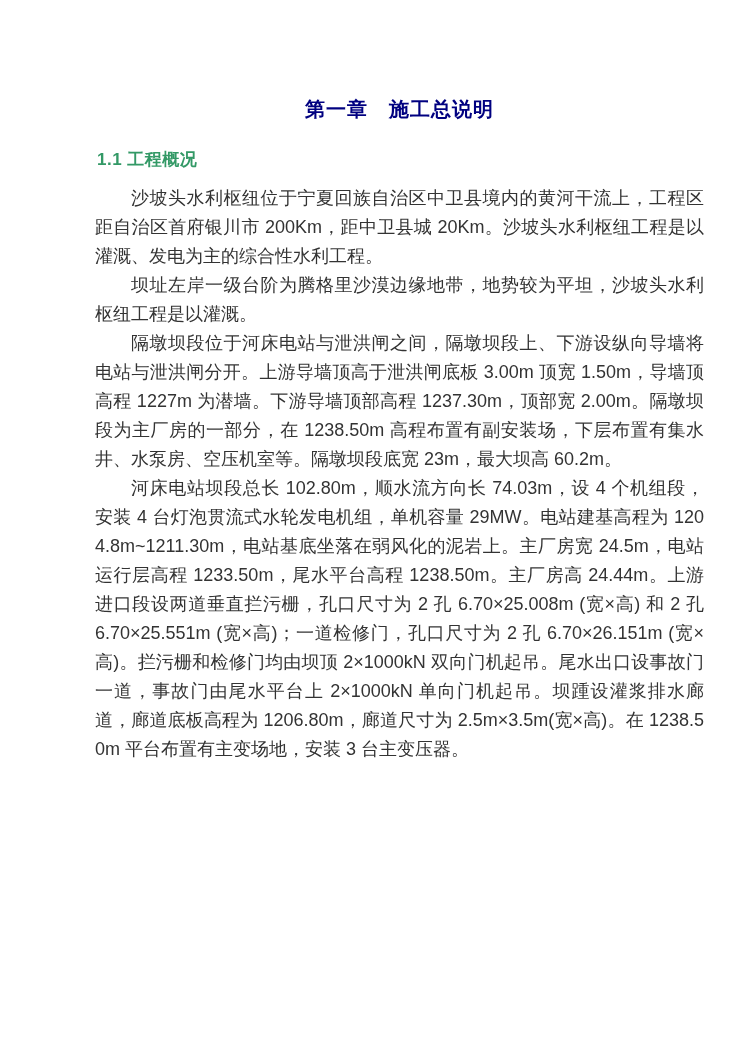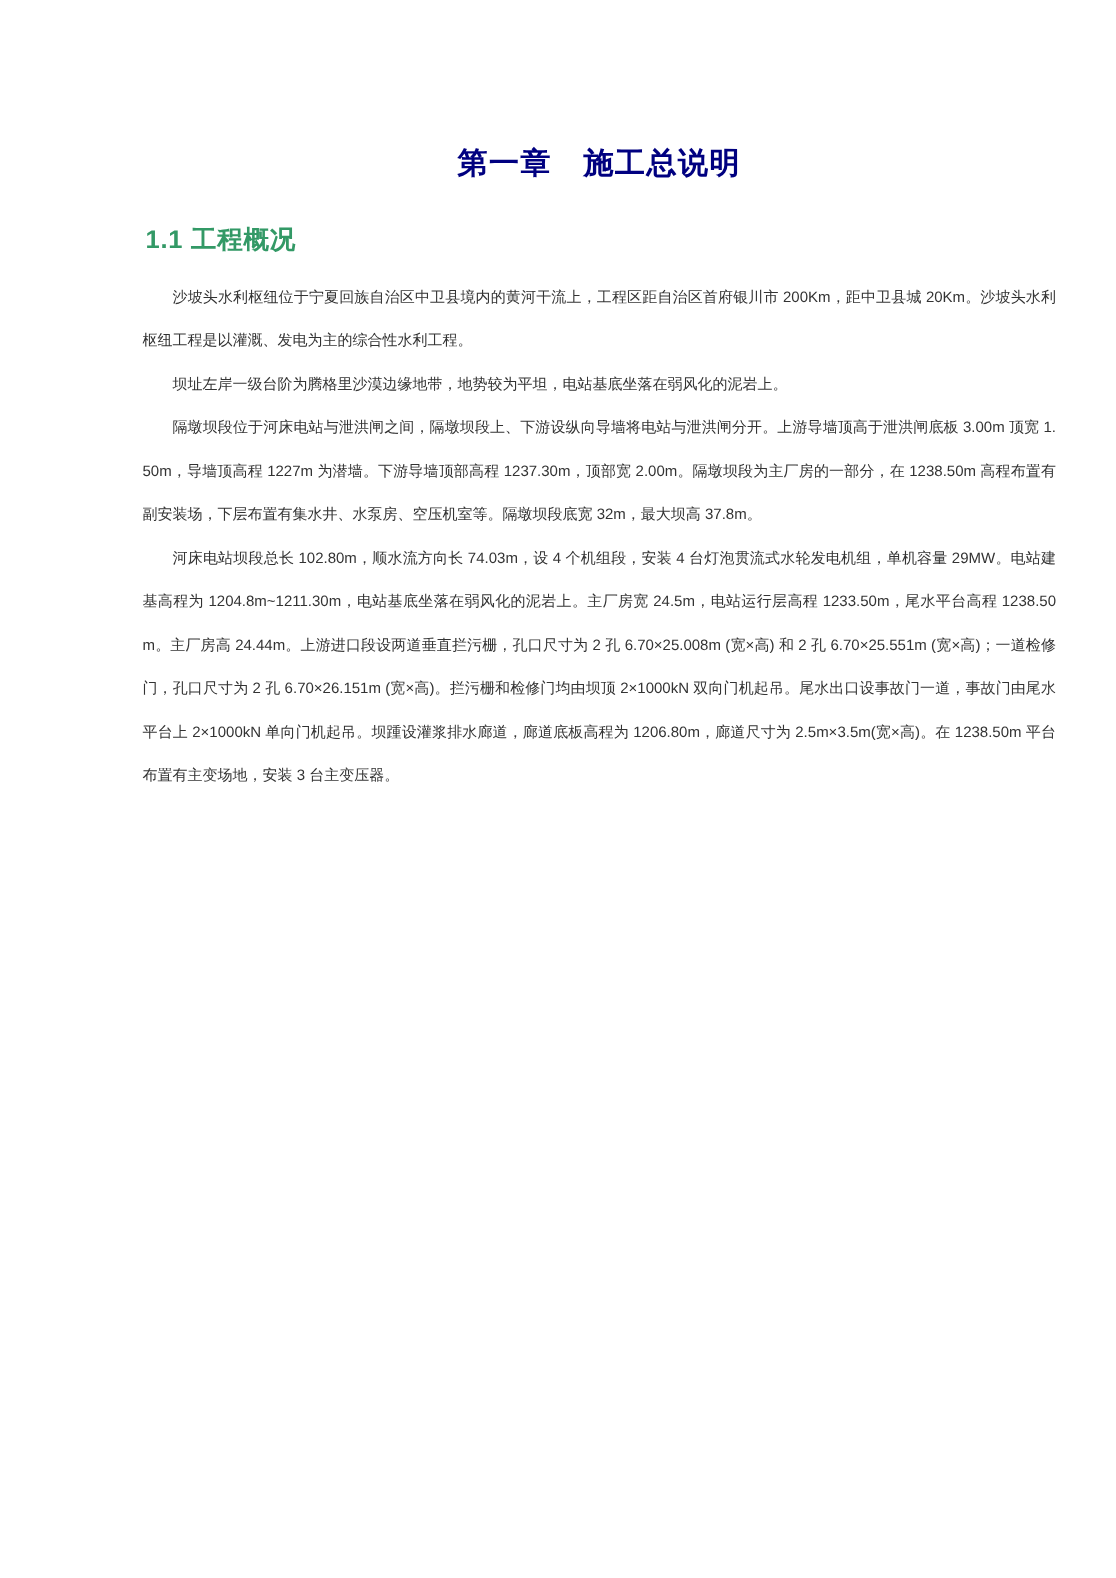--- a/index.html
+++ b/index.html
@@ -36,34 +36,34 @@
     font-weight: bold;
     line-height: 22px;
     letter-spacing: 0.5px;
   }
   .body-text {
     margin-top: 13px;
   }
   .para {
     margin: 0;
     color: var(--body, #333333);
-    font-size: 10px;
+    font-size: 18px;
     line-height: 29px;
     text-align: justify;
     text-indent: 2em;
     word-break: break-all;
   }
 </style>
 </head>
 <body>
 
 <div class="page">
   <h1 class="doc-title">第一章　施工总说明</h1>
 
   <h2 class="section-heading">1.1 工程概况</h2>
 
   <div class="body-text">
     <p class="para">沙坡头水利枢纽位于宁夏回族自治区中卫县境内的黄河干流上，工程区距自治区首府银川市 200Km，距中卫县城 20Km。沙坡头水利枢纽工程是以灌溉、发电为主的综合性水利工程。</p>
-    <p class="para">坝址左岸一级台阶为腾格里沙漠边缘地带，地势较为平坦，电站基底坐落在弱风化的泥岩上。</p>
-    <p class="para">隔墩坝段位于河床电站与泄洪闸之间，隔墩坝段上、下游设纵向导墙将电站与泄洪闸分开。上游导墙顶高于泄洪闸底板 3.00m 顶宽 1.50m，导墙顶高程 1227m 为潜墙。下游导墙顶部高程 1237.30m，顶部宽 2.00m。隔墩坝段为主厂房的一部分，在 1238.50m 高程布置有副安装场，下层布置有集水井、水泵房、空压机室等。隔墩坝段底宽 32m，最大坝高 37.8m。</p>
+    <p class="para">坝址左岸一级台阶为腾格里沙漠边缘地带，地势较为平坦，沙坡头水利枢纽工程是以灌溉。</p>
+    <p class="para">隔墩坝段位于河床电站与泄洪闸之间，隔墩坝段上、下游设纵向导墙将电站与泄洪闸分开。上游导墙顶高于泄洪闸底板 3.00m 顶宽 1.50m，导墙顶高程 1227m 为潜墙。下游导墙顶部高程 1237.30m，顶部宽 2.00m。隔墩坝段为主厂房的一部分，在 1238.50m 高程布置有副安装场，下层布置有集水井、水泵房、空压机室等。隔墩坝段底宽 23m，最大坝高 60.2m。</p>
     <p class="para">河床电站坝段总长 102.80m，顺水流方向长 74.03m，设 4 个机组段，安装 4 台灯泡贯流式水轮发电机组，单机容量 29MW。电站建基高程为 1204.8m~1211.30m，电站基底坐落在弱风化的泥岩上。主厂房宽 24.5m，电站运行层高程 1233.50m，尾水平台高程 1238.50m。主厂房高 24.44m。上游进口段设两道垂直拦污栅，孔口尺寸为 2 孔 6.70×25.008m (宽×高) 和 2 孔 6.70×25.551m (宽×高)；一道检修门，孔口尺寸为 2 孔 6.70×26.151m (宽×高)。拦污栅和检修门均由坝顶 2×1000kN 双向门机起吊。尾水出口设事故门一道，事故门由尾水平台上 2×1000kN 单向门机起吊。坝踵设灌浆排水廊道，廊道底板高程为 1206.80m，廊道尺寸为 2.5m×3.5m(宽×高)。在 1238.50m 平台布置有主变场地，安装 3 台主变压器。</p>
   </div>
 </div>
 
 </body></html>

